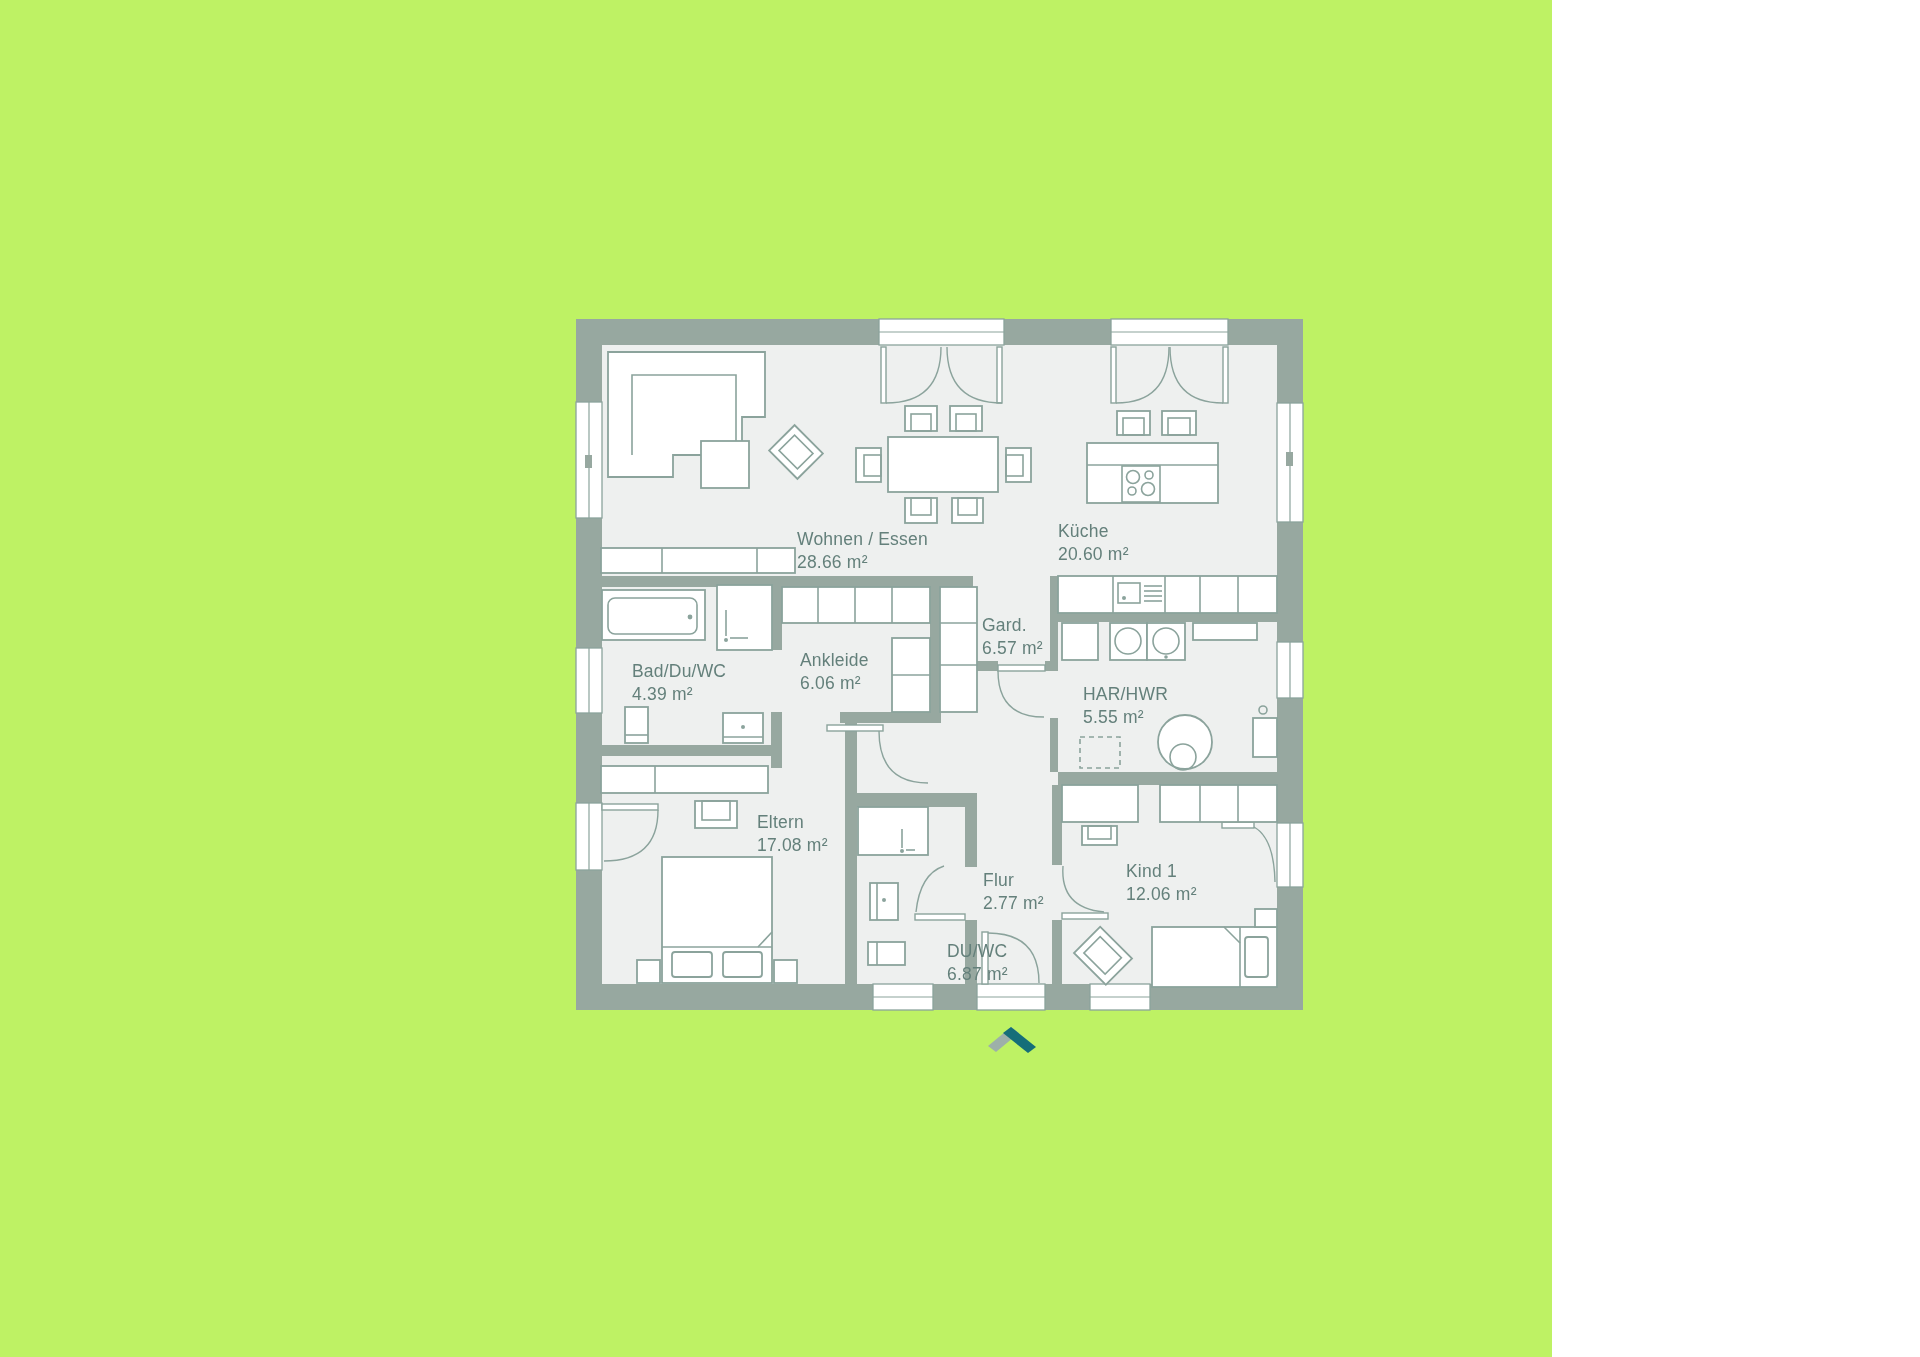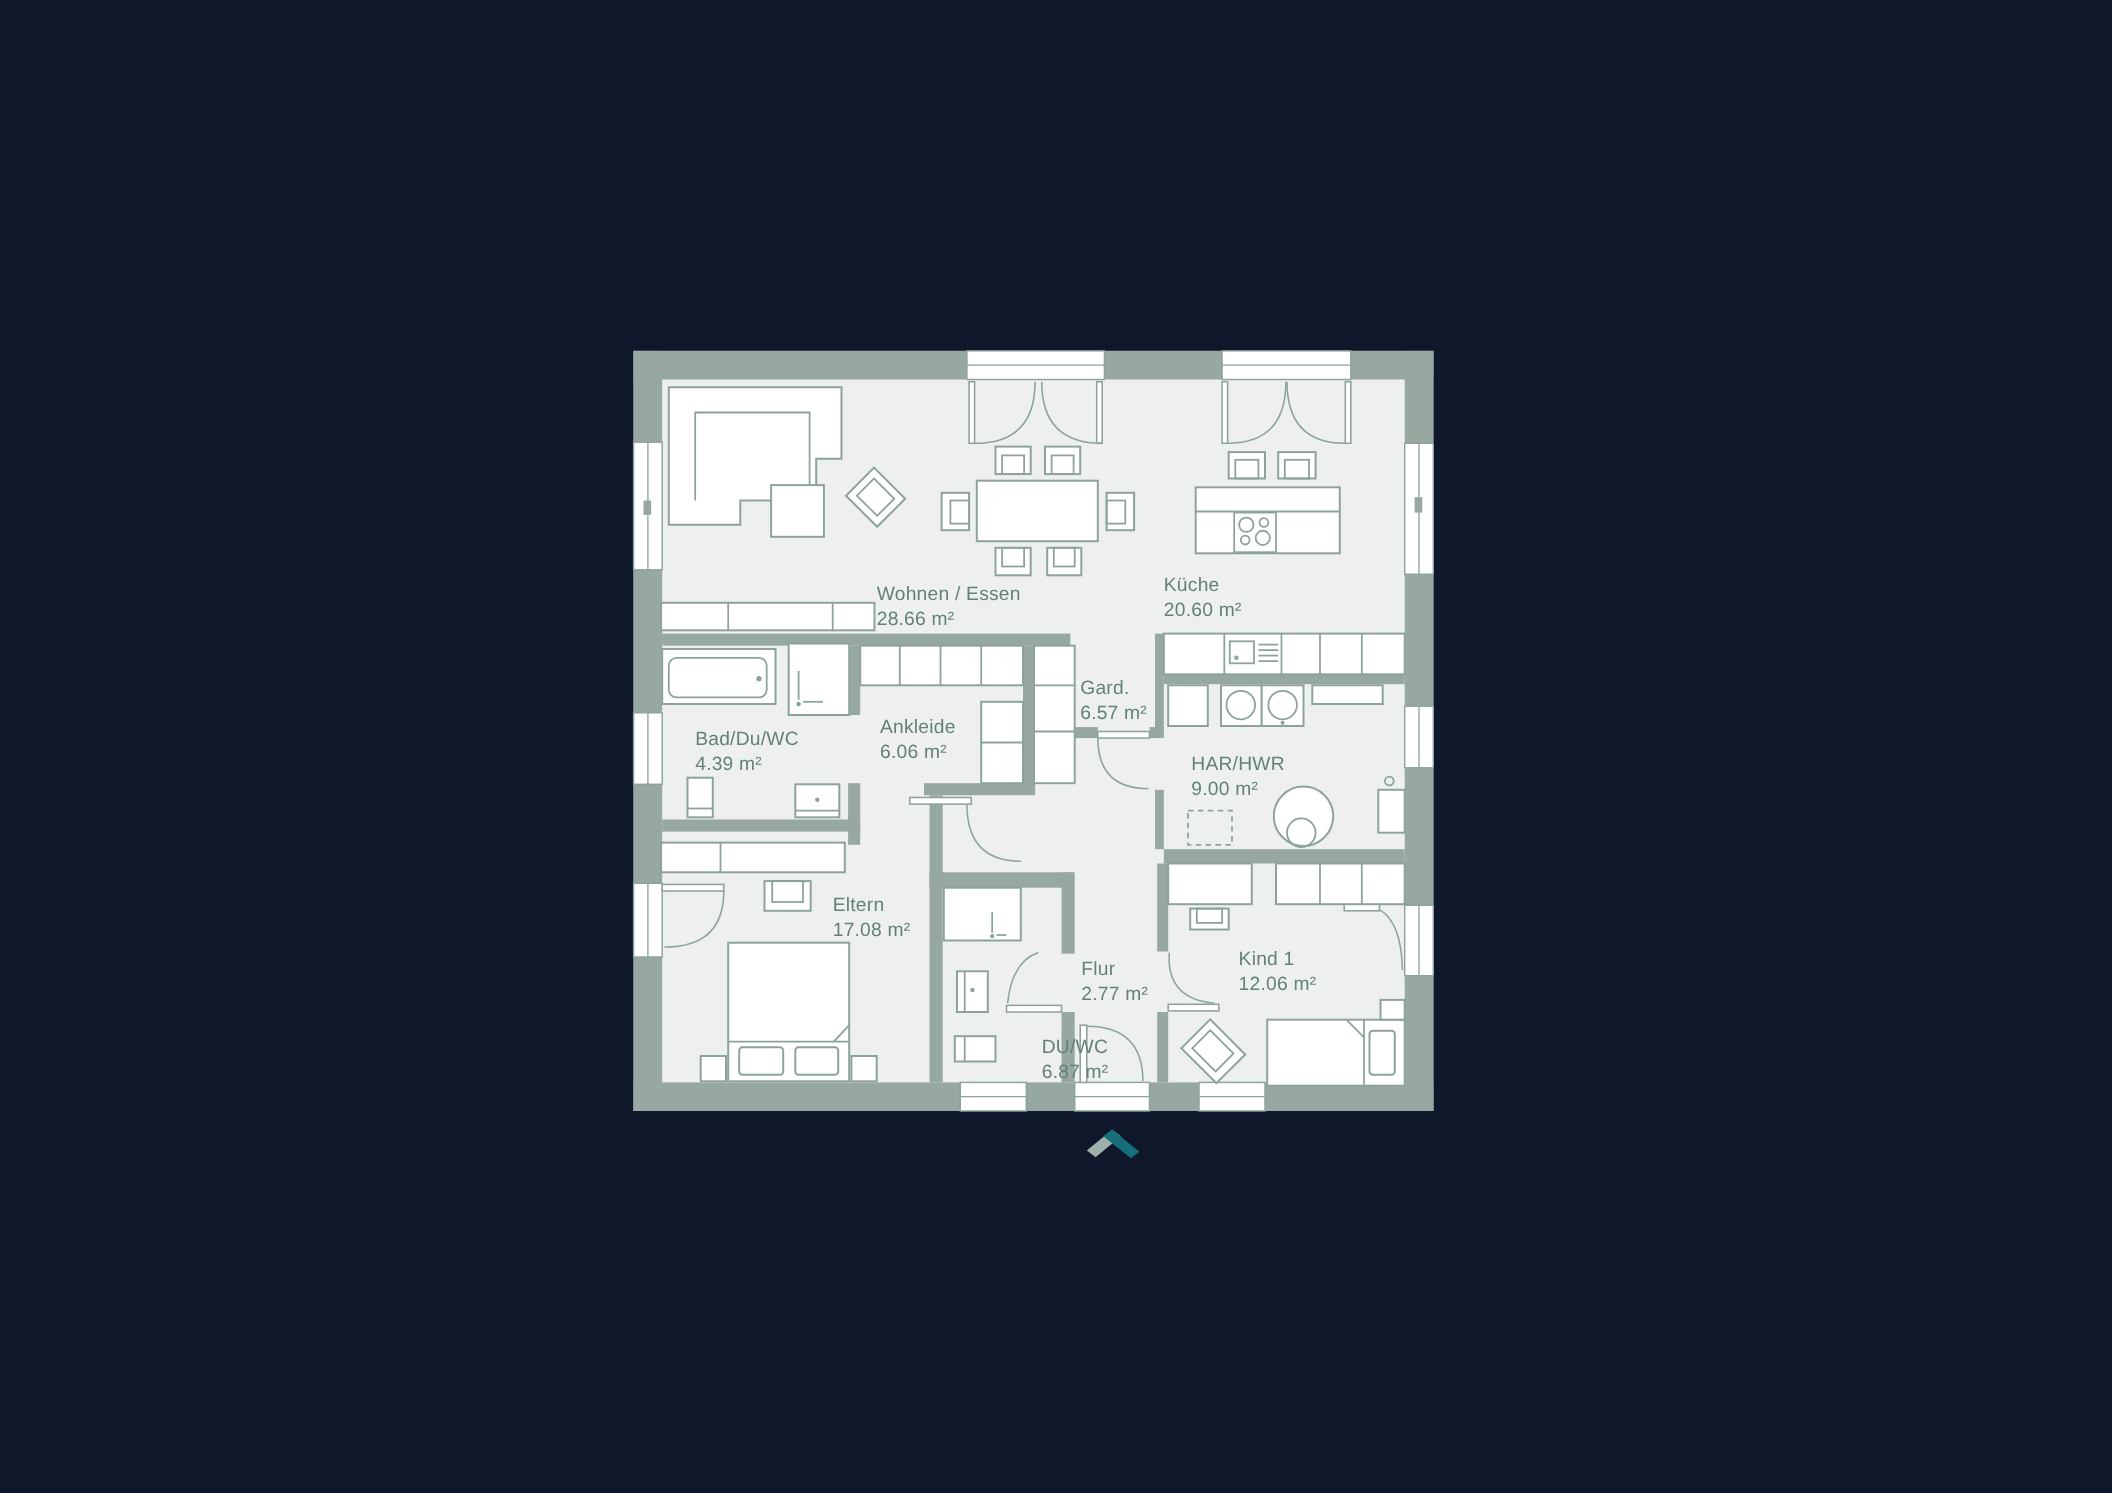--- a/index.html
+++ b/index.html
@@ -1,20 +1,20 @@
 <!DOCTYPE html>
 <html style="--wall: #97a8a0; --floor: #eef0ef; --outline: #8ba39c; --text: #64807b; --logo_light: #9db0a9; --logo_teal: #156e79;"><head>
 <meta charset="utf-8">
 <style>
   :root{
     --wall:#97a8a0; --floor:#eef0ef; --outline:#8ba39c; --text:#64807b;
     --logo_light:#9db0a9; --logo_teal:#156e79;
   }
   html,body{margin:0;padding:0;background:#ffffff;}
-  #canvas{position:relative;width:1920px;height:1357px;background:#0f172a;overflow:hidden;
+  #canvas{position:relative;width:1552px;height:1357px;background:#bef264;overflow:hidden;
           font-family:"Liberation Sans", sans-serif;}
   #plan-svg{position:absolute;left:0;top:0;}
   .wall{fill:var(--wall);stroke:none;}
   .floor{fill:var(--floor);}
   .win{fill:#ffffff;stroke:var(--outline);stroke-width:1.3;}
   .wline{stroke:var(--outline);stroke-width:1.2;fill:none;}
   .sill{fill:var(--wall);}
   .furn{fill:#ffffff;stroke:var(--outline);stroke-width:1.8;}
   .furnln{fill:none;stroke:var(--outline);stroke-width:1.6;}
   .arc{fill:none;stroke:var(--outline);stroke-width:1.4;}
@@ -305,21 +305,21 @@
   <div class="room-label" style="left:800px;top:649px">
     <span>Ankleide</span>
     <span>6.06 m²</span>
   </div>
   <div class="room-label" style="left:982px;top:614px">
     <span>Gard.</span>
     <span>6.57 m²</span>
   </div>
   <div class="room-label" style="left:1083px;top:683px">
     <span>HAR/HWR</span>
-    <span>9.00 m²</span>
+    <span>5.55 m²</span>
   </div>
   <div class="room-label" style="left:757px;top:811px">
     <span>Eltern</span>
     <span>17.08 m²</span>
   </div>
   <div class="room-label" style="left:983px;top:869px">
     <span>Flur</span>
     <span>2.77 m²</span>
   </div>
   <div class="room-label" style="left:947px;top:940px">

